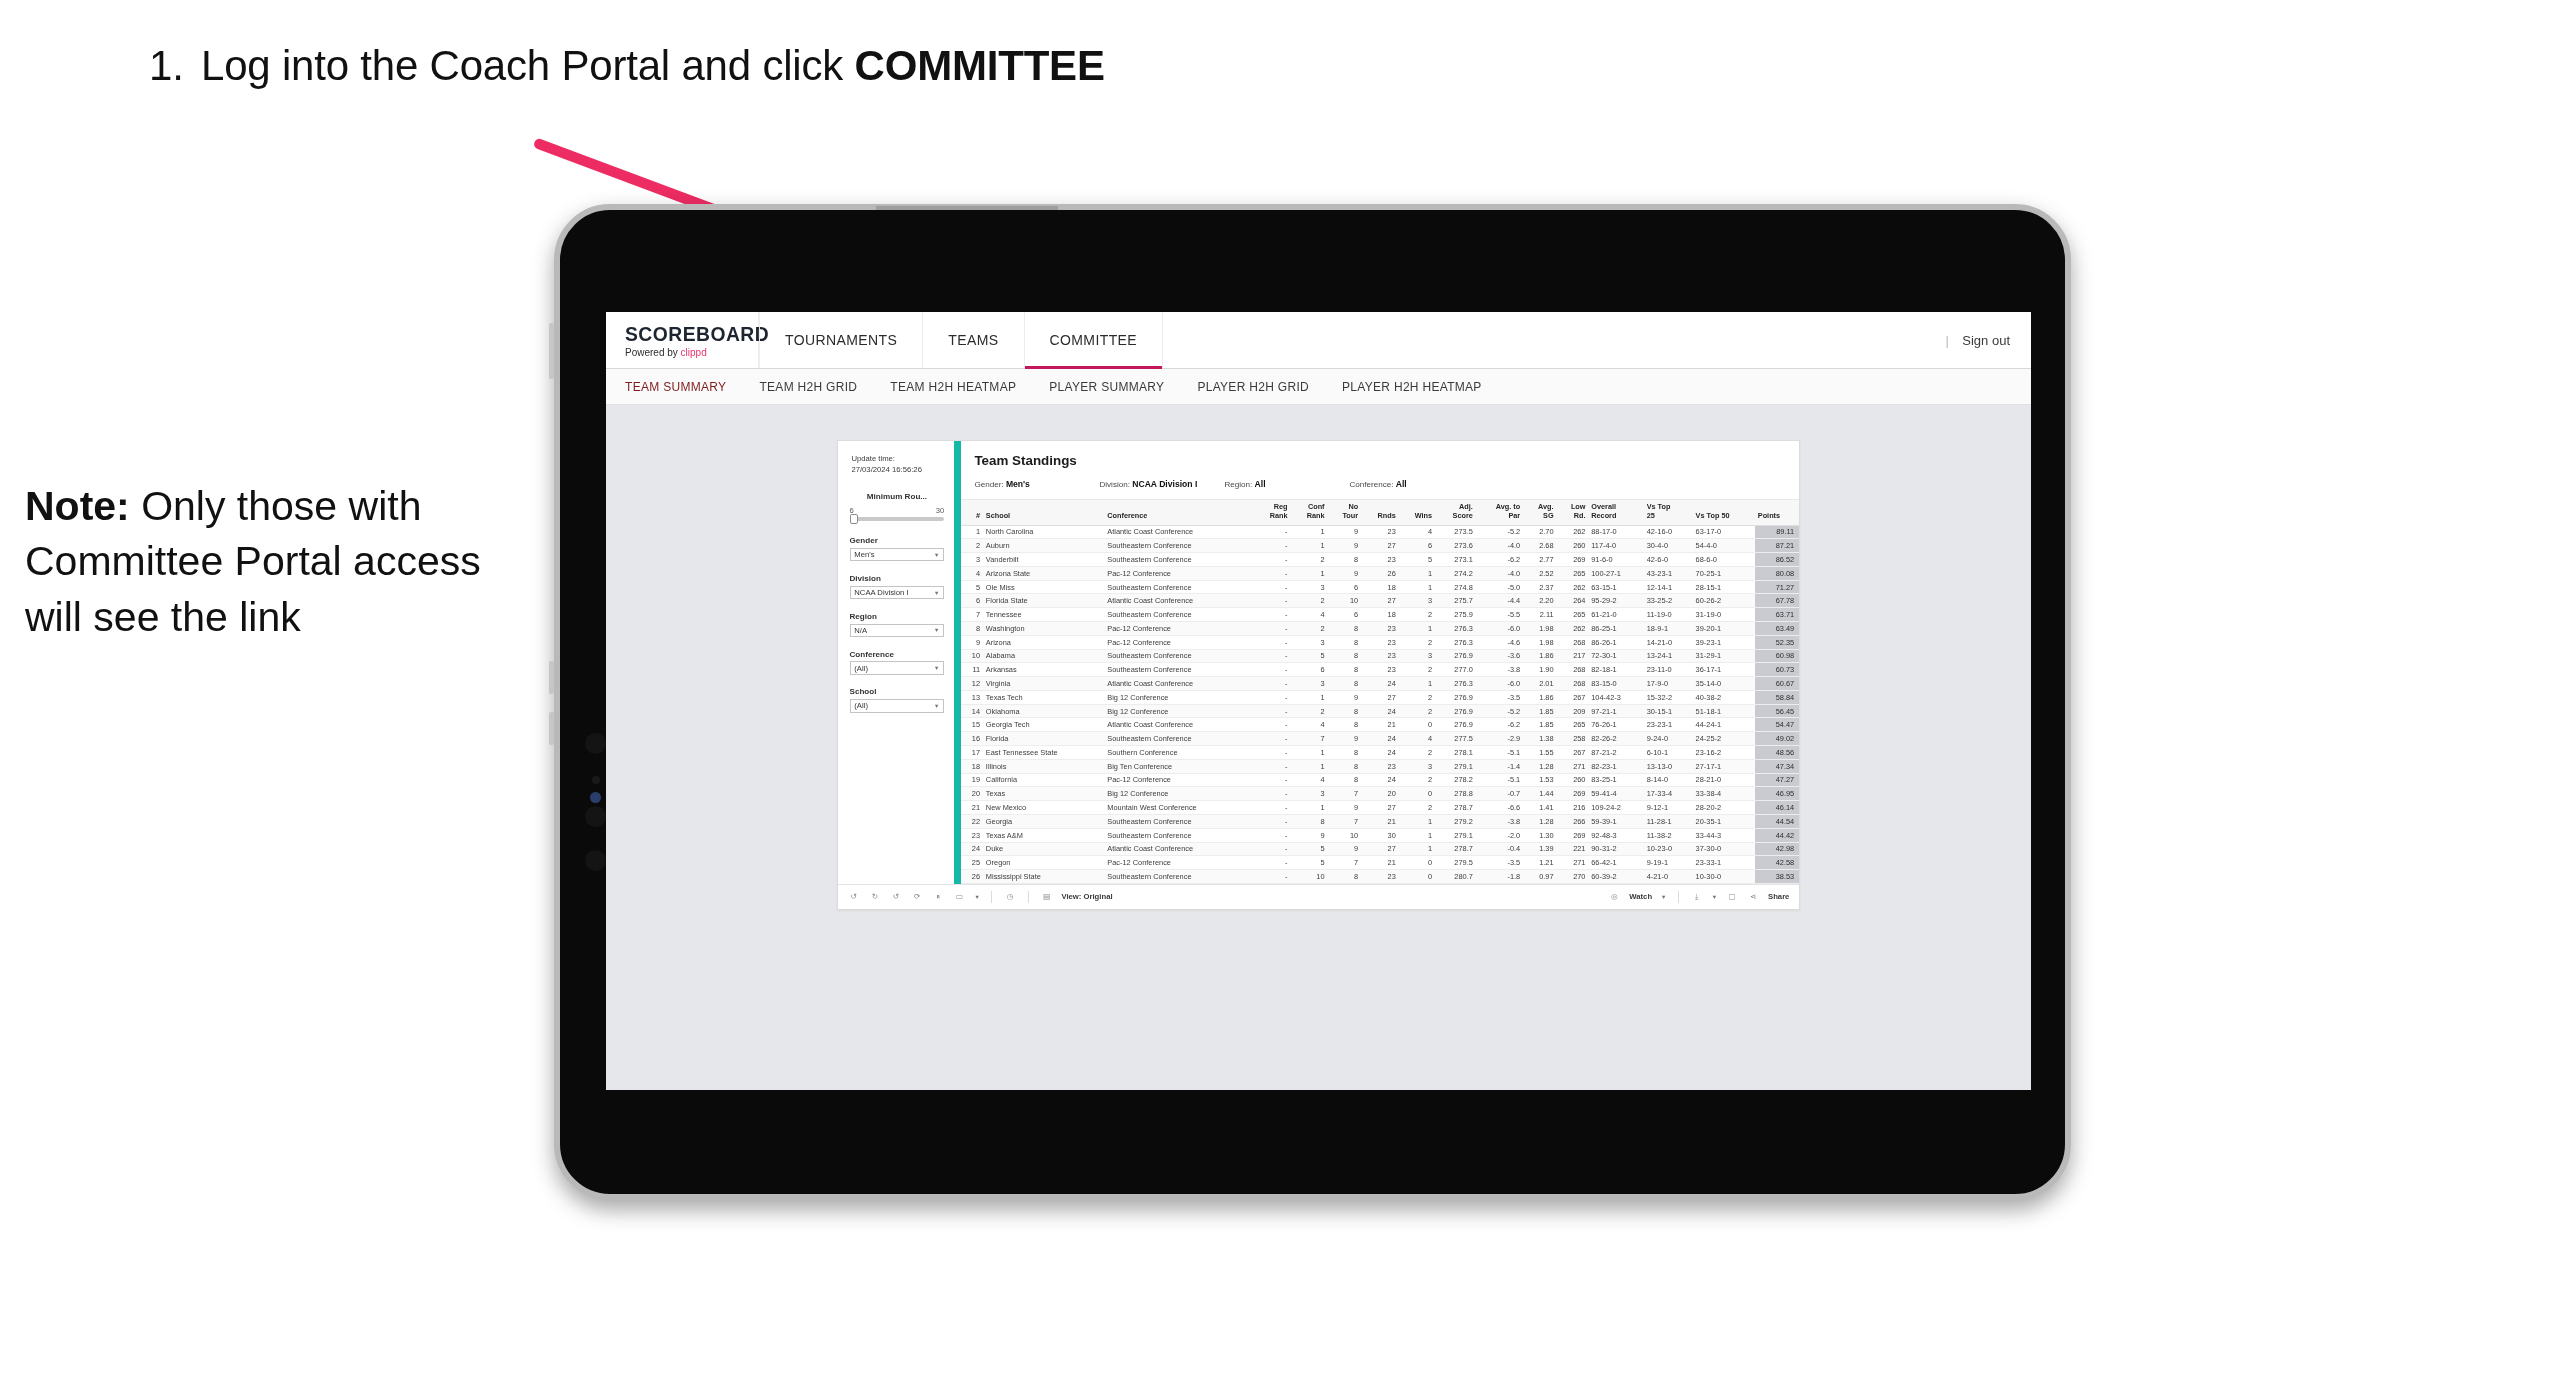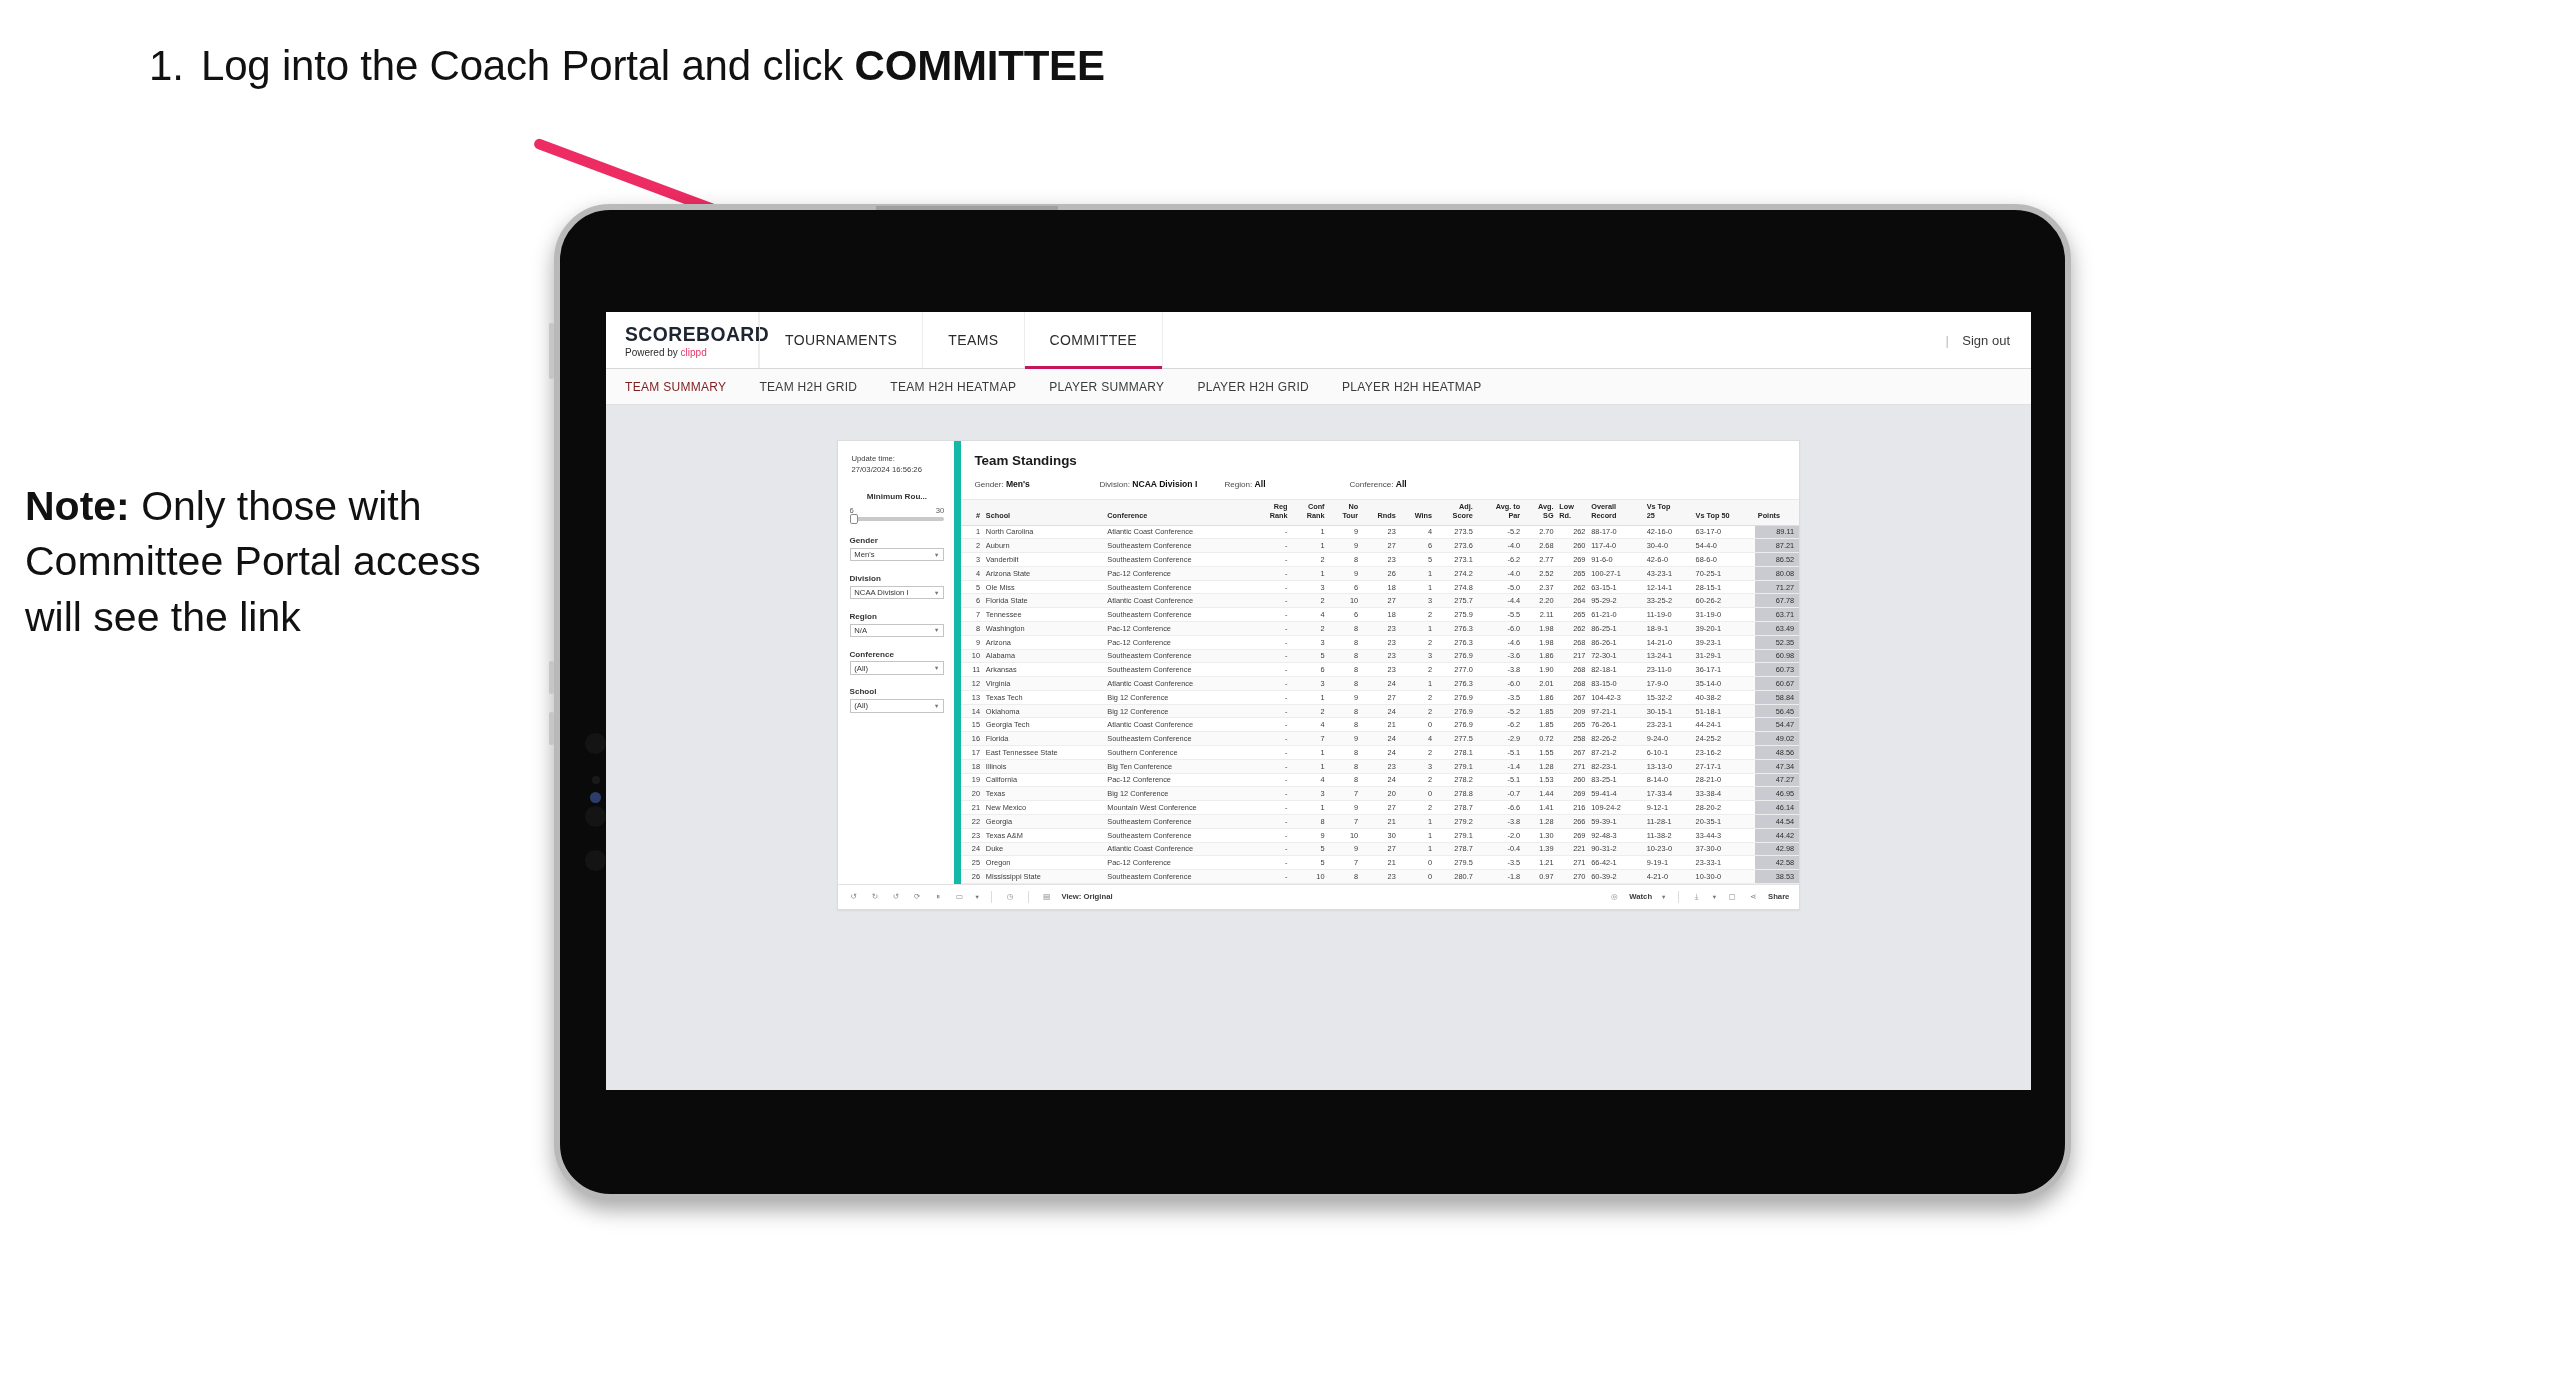--- a/index.html
+++ b/index.html
@@ -275,21 +275,21 @@
                       <th>School</th>
                       <th>Conference</th>
                       <th style="text-align: right;">Reg<br>Rank</th>
                       <th style="text-align: right;">Conf<br>Rank</th>
                       <th style="text-align: right;">No<br>Tour</th>
                       <th style="text-align: right;">Rnds</th>
                       <th style="text-align: right;">Wins</th>
                       <th style="text-align: right;">Adj.<br>Score</th>
                       <th style="text-align: right;">Avg. to<br>Par</th>
                       <th style="text-align: right;">Avg.<br>SG</th>
-                      <th style="">Low<br>Rd.</th>
+                      <th style="text-align: right;">Low<br>Rd.</th>
                       <th>Overall<br>Record</th>
                       <th>Vs Top<br>25</th>
                       <th>Vs Top 50</th>
                       <th>Points</th>
                     </tr>
                 </thead>
                 <tbody id="body-rows">
                     <tr>
                       <td class="c-num">1</td>
                       <td>North Carolina</td>
@@ -564,21 +564,21 @@
                       <td class="c-num">16</td>
                       <td>Florida</td>
                       <td>Southeastern Conference</td>
                       <td class="c-num">-</td>
                       <td class="c-num">7</td>
                       <td class="c-num">9</td>
                       <td class="c-num">24</td>
                       <td class="c-num">4</td>
                       <td class="c-num">277.5</td>
                       <td class="c-num">-2.9</td>
-                      <td class="c-num">0.72</td>
+                      <td class="c-num">1.38</td>
                       <td class="c-num">258</td>
                       <td>82-26-2</td>
                       <td>9-24-0</td>
                       <td>24-25-2</td>
                       <td class="pts">49.02</td>
                     </tr>
                     <tr>
                       <td class="c-num">17</td>
                       <td>East Tennessee State</td>
                       <td>Southern Conference</td>

